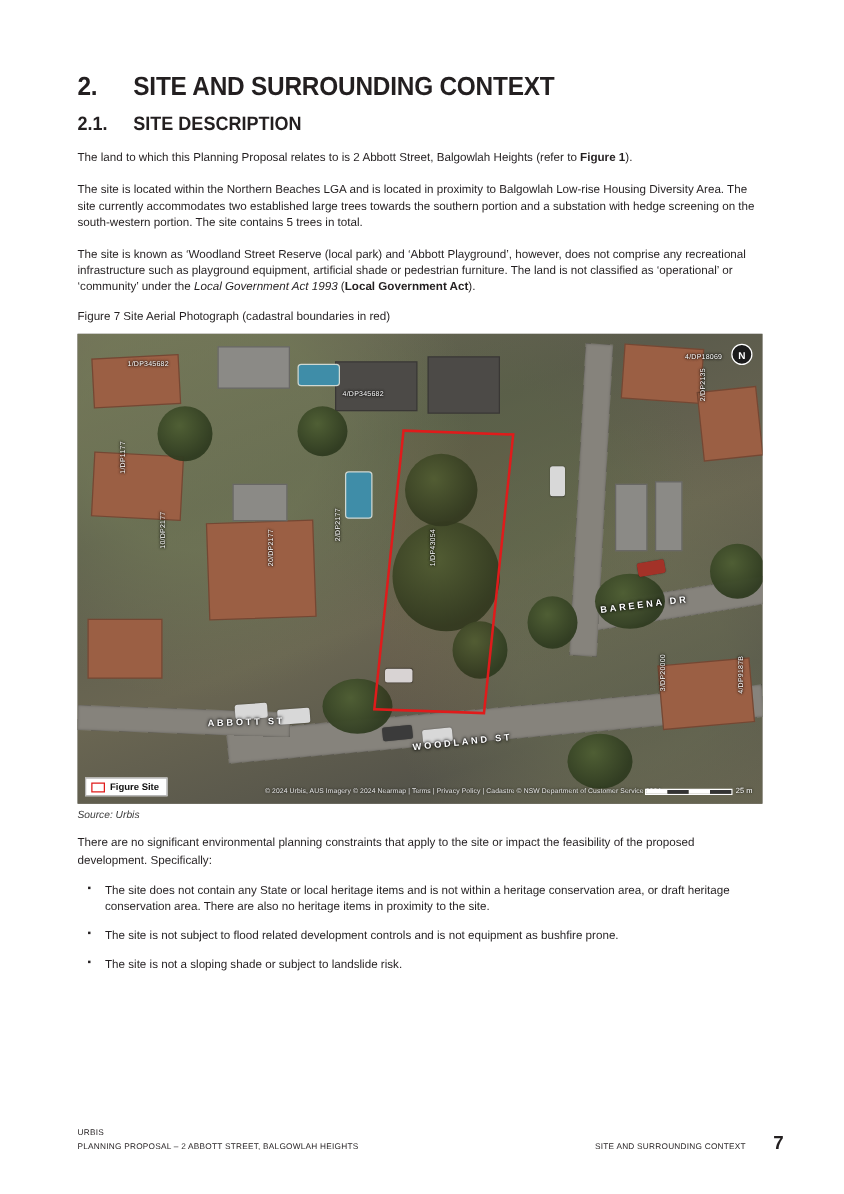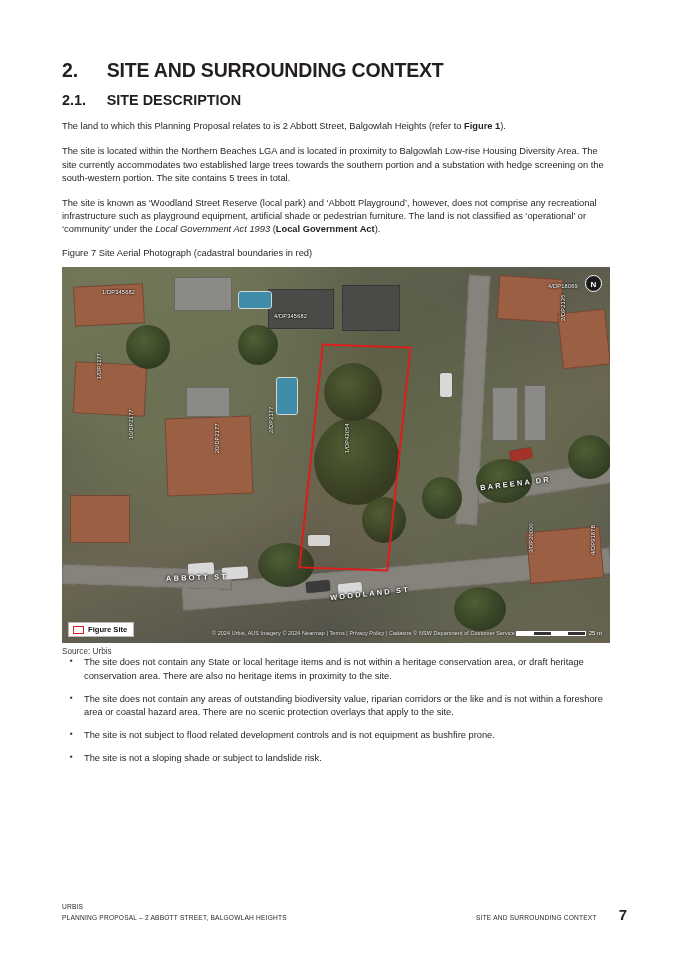--- a/index.html
+++ b/index.html
@@ -56,22 +56,23 @@
   }
   p.body b { font-weight: bold; }
   p.body i { }
   .caption {
     font-size: 9.3px;
     line-height: 1.4;
     margin: 2px 0 7px 0;
   }
   .source {
     font-size: 8.2px;
+    font-style: italic;
     color: #3a3a3a;
-    margin: 4px 0 0 0;
+    margin: 4px 0 12px 0;
   }
   
   .figure {
     position: relative;
     width: 548px;
     height: 376px;
     background: #5c5a4f;
     overflow: hidden;
   }
   .aerial {
@@ -349,24 +350,24 @@
             <i></i>
           </span>
         <span class="lab">25 m</span>
       </div>
 
       <div class="north">N</div>
     </div>
 
     <div class="source">Source: Urbis</div>
 
+    <p class="body">There are no significant environmental planning constraints that apply to the site or impact the feasibility of the proposed development. Specifically:</p>
 
     <ul class="bullets">
       <li>The site does not contain any State or local heritage items and is not within a heritage conservation area, or draft heritage conservation area. There are also no heritage items in proximity to the site.</li>
-      <li>The site does not contain any areas of outstanding biodiversity value, riparian corridors or the like and is not within a foreshore area or coastal hazard area. There are no scenic protection overlays that apply to the site.</li>
       <li>The site is not subject to flood related development controls and is not equipment as bushfire prone.</li>
       <li>The site is not a sloping shade or subject to landslide risk.</li>
     </ul>
   </div>
 
   <div class="footer">
     <div class="left">
       <div>URBIS</div>
       <div>PLANNING PROPOSAL – 2 ABBOTT STREET, BALGOWLAH HEIGHTS</div>
     </div>

